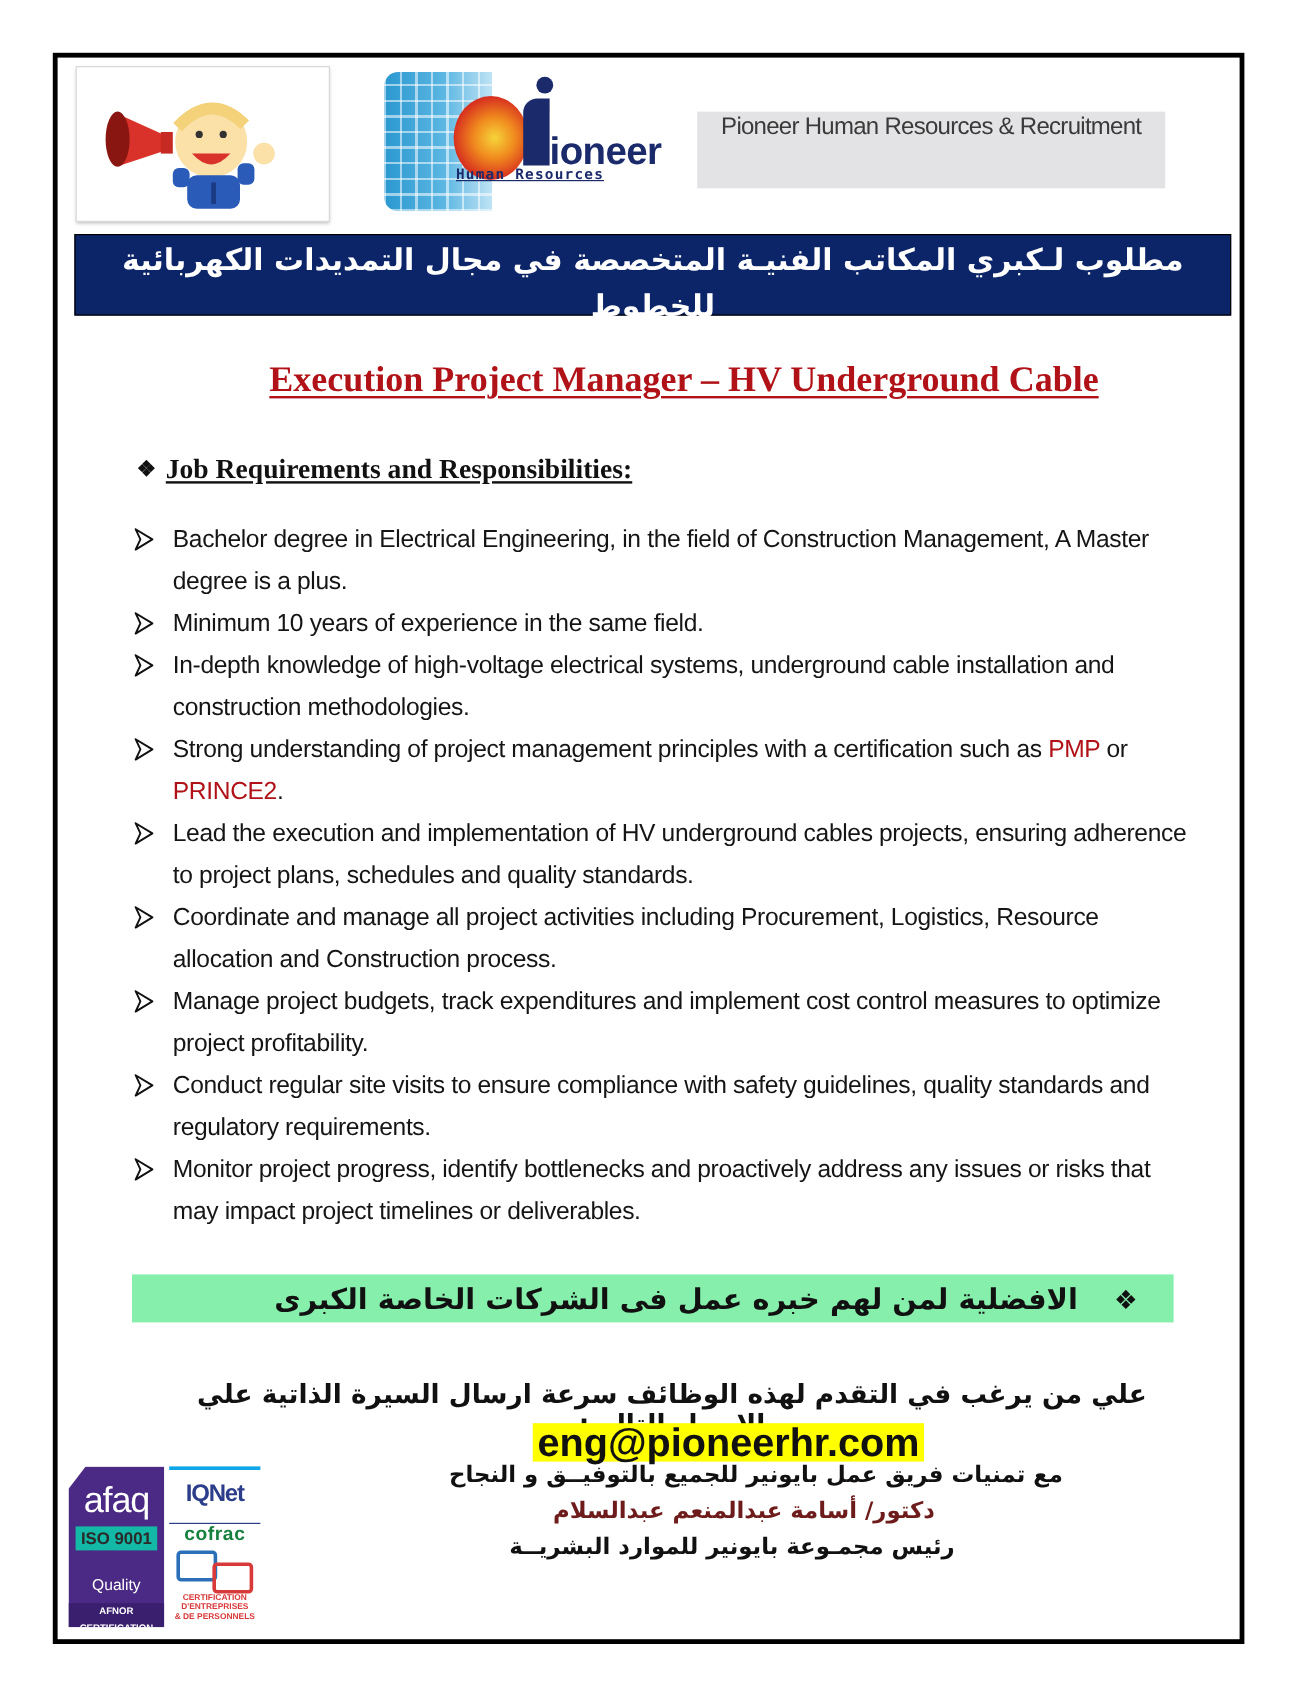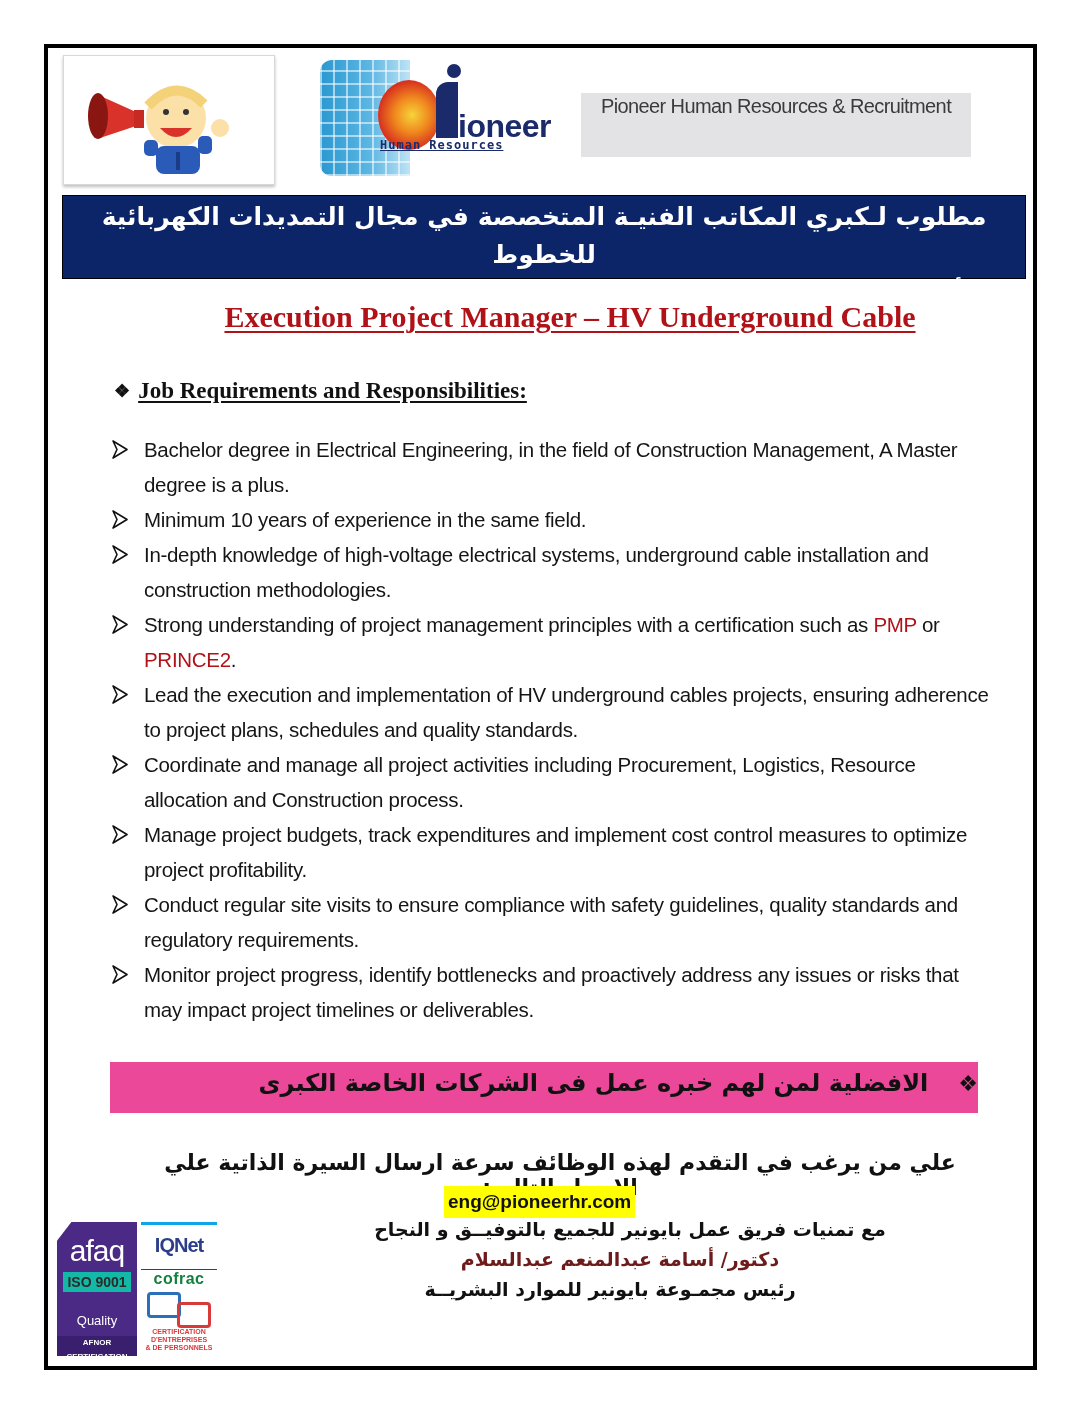--- a/index.html
+++ b/index.html
@@ -124,21 +124,21 @@
       color: #3a3a3a;
       letter-spacing: -0.6px;
       line-height: 26px;
     }
     
     .banner {
       position: absolute;
       left: 62px;
       top: 195px;
       width: 964px;
-      height: 84px;
+      height: 68px;
       background: #0c2468;
       border: 1px solid #000;
       box-sizing: border-box;
       color: #fff;
       direction: rtl;
       text-align: center;
       font-family: "DejaVu Sans", sans-serif;
       font-weight: bold;
       font-size: 25px;
       line-height: 38px;
@@ -204,29 +204,30 @@
       width: 20px;
       height: 35px;
     }
     .red-term { color: #b01218; }
     
     .priority-bar {
       position: absolute;
       left: 110px;
       top: 1062px;
       width: 868px;
-      height: 51px;
-      background: #ec4899;
+      height: 40px;
+      background: #86efac;
       direction: rtl;
       font-family: "DejaVu Sans", sans-serif;
       font-weight: bold;
       font-size: 24px;
       line-height: 43px;
       color: #111;
       box-sizing: border-box;
+      padding-right: 30px;
     }
     .priority-bar .diamond {
       margin-left: 30px;
       font-size: 22px;
     }
     
     .apply-line {
       position: absolute;
       left: 150px;
       top: 1150px;
@@ -240,21 +241,21 @@
     }
     .email {
       position: absolute;
       left: 444px;
       top: 1186px;
       height: 32px;
       padding: 0 4px;
       background: #ffff00;
       font-family: "Liberation Sans", sans-serif;
       font-weight: bold;
-      font-size: 19px;
+      font-size: 33px;
       line-height: 32px;
       color: #111;
       text-decoration: none;
     }
     .wishes {
       position: absolute;
       left: 360px;
       top: 1218px;
       width: 540px;
       direction: rtl;

